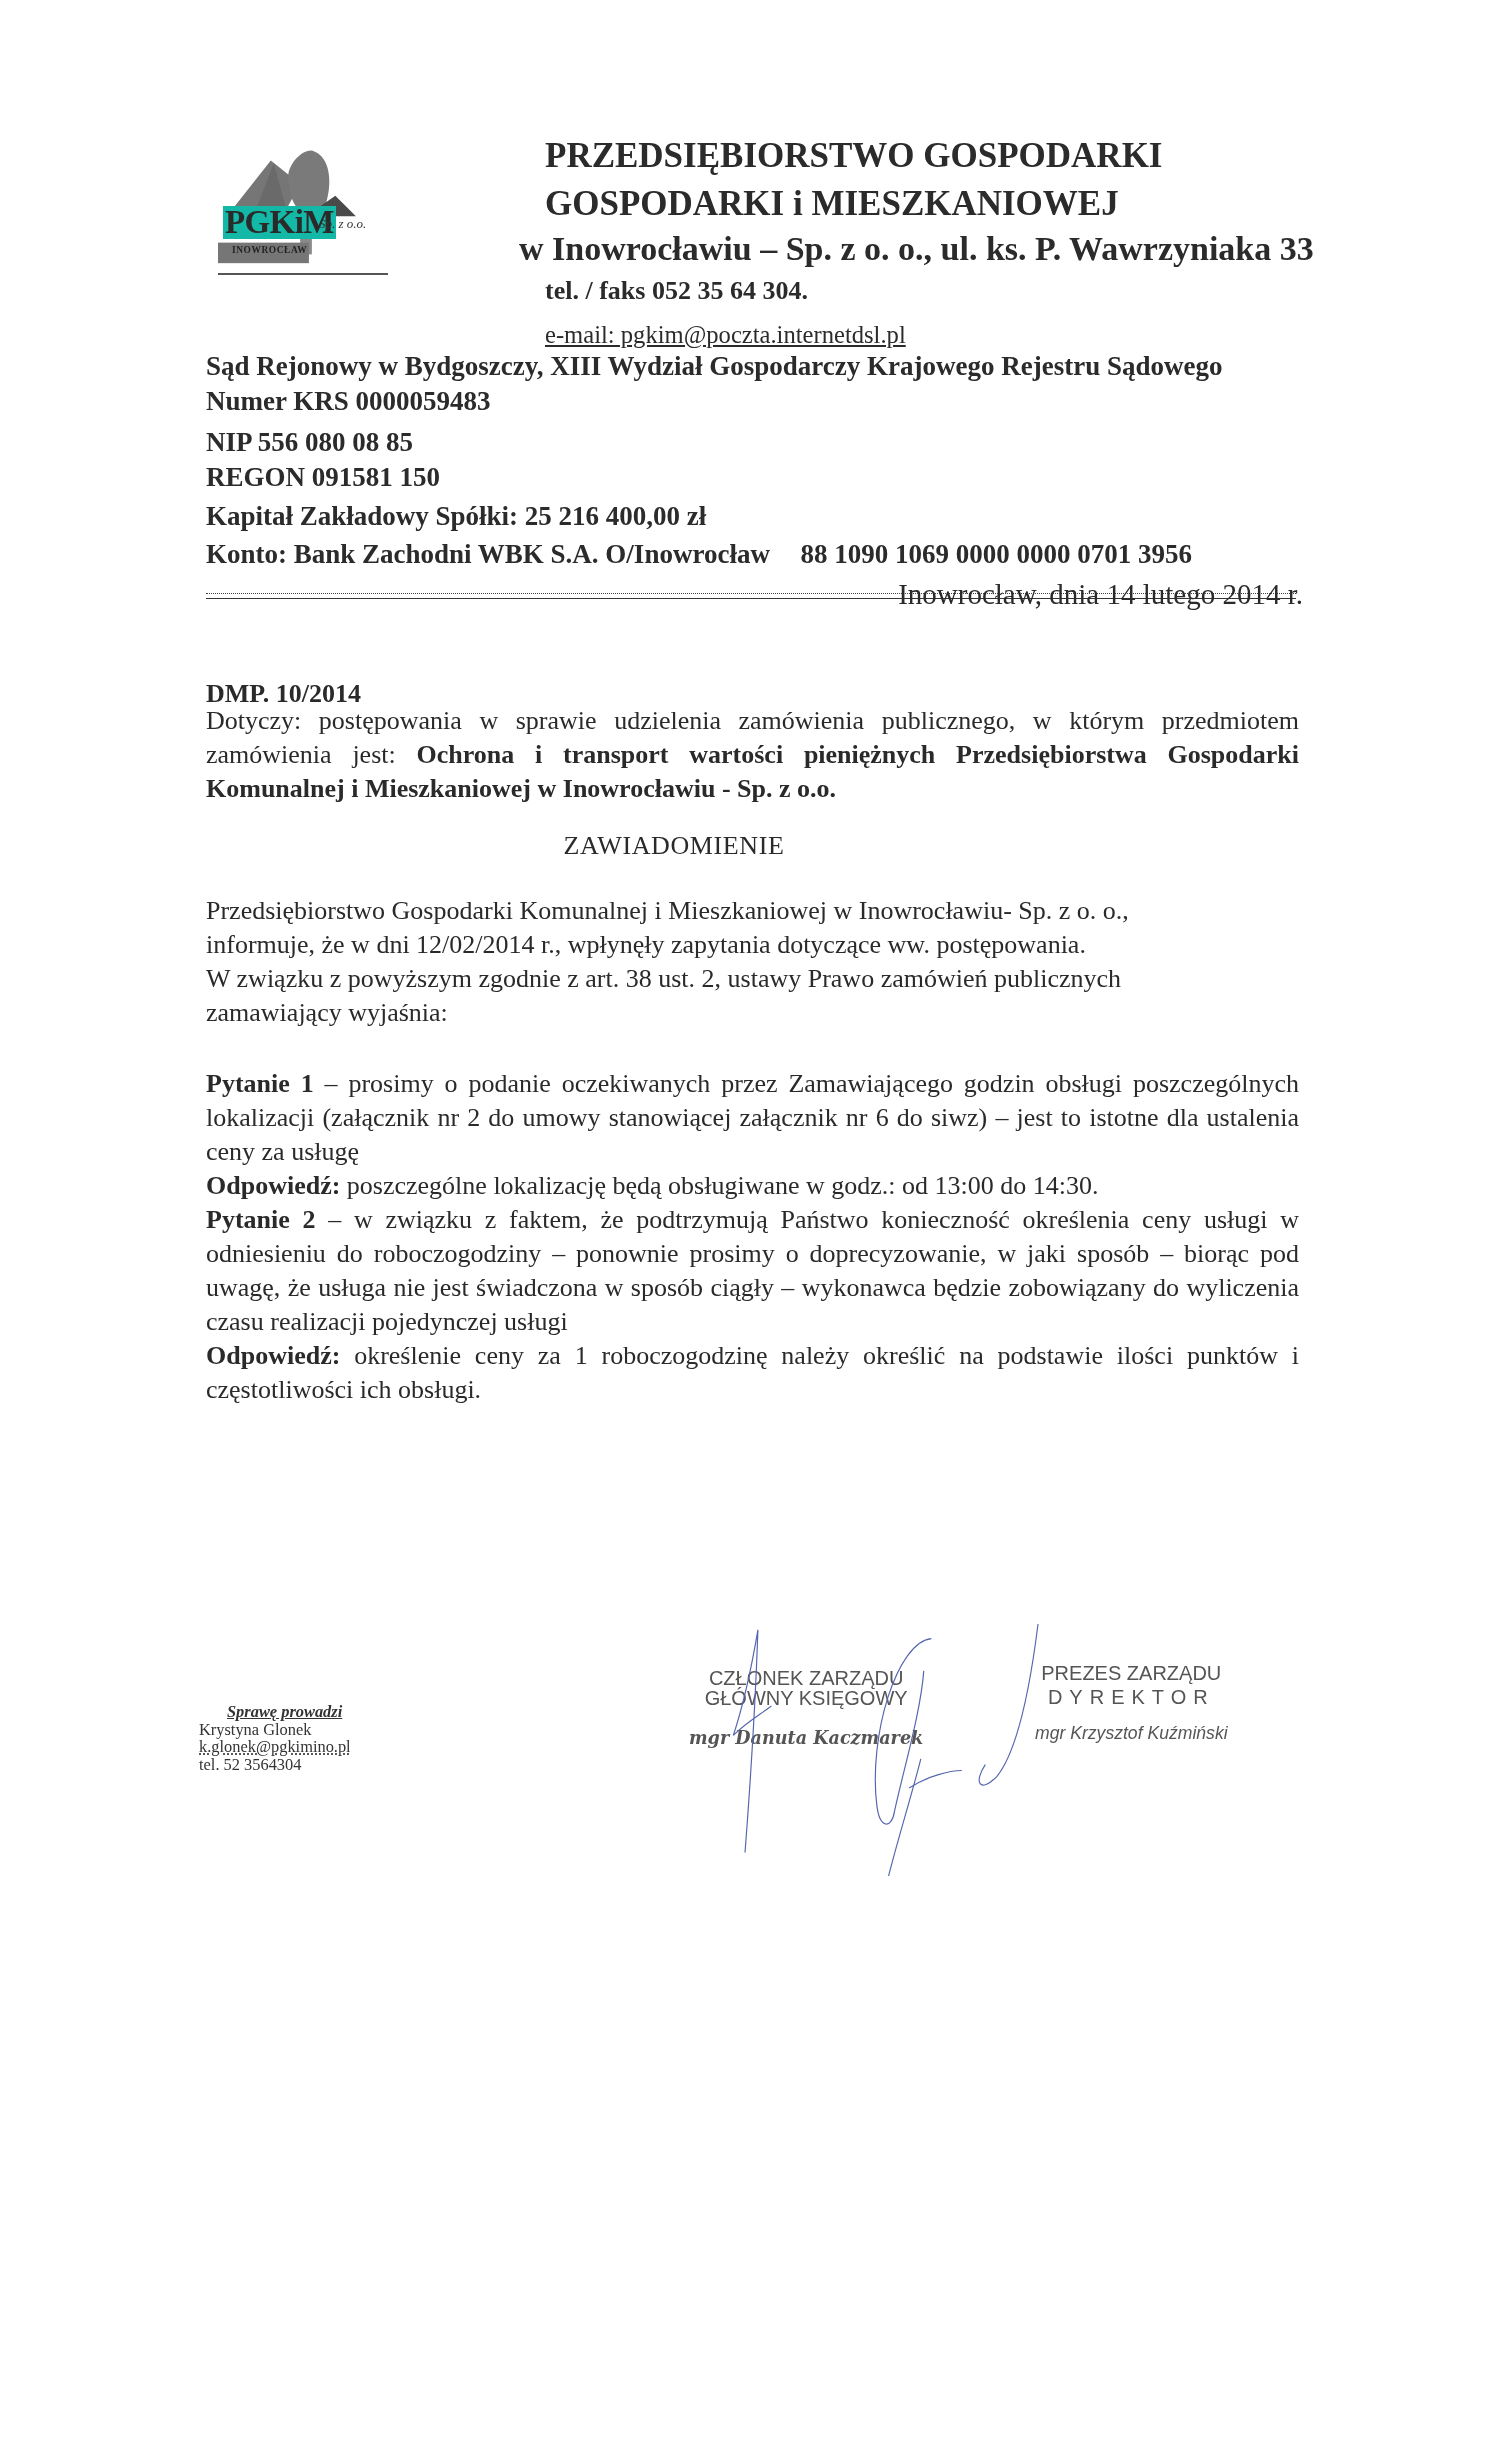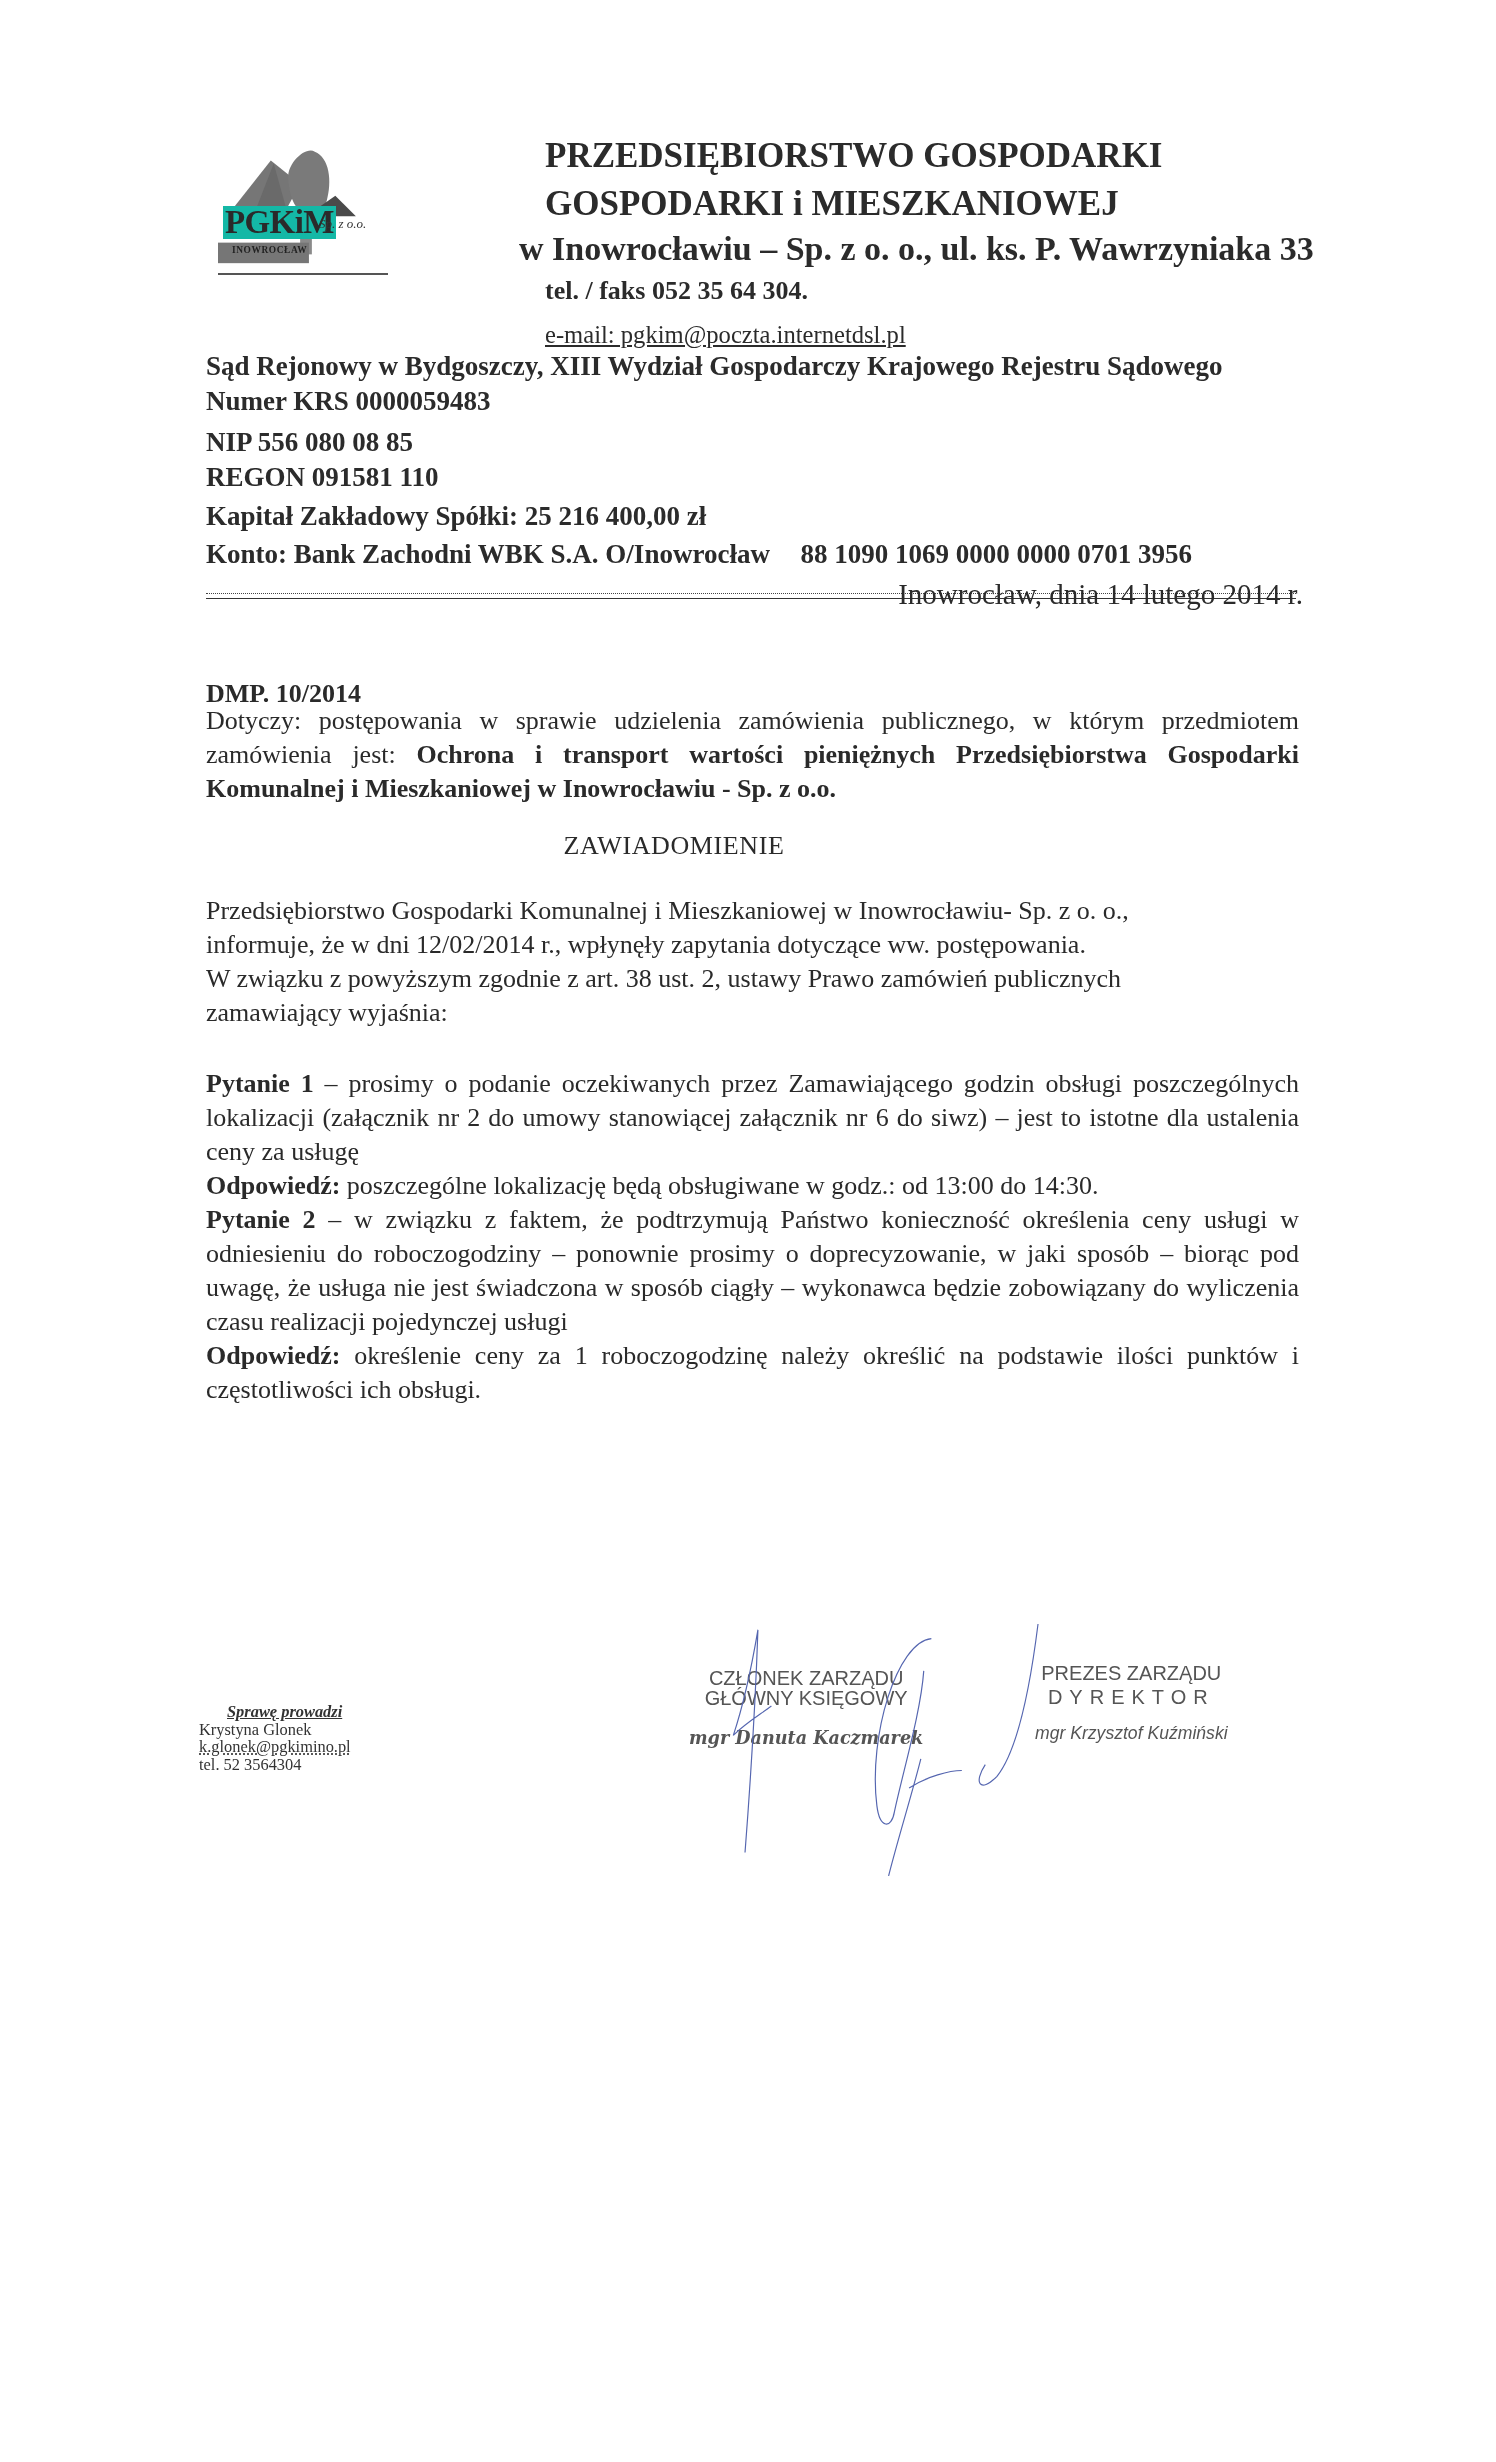--- a/index.html
+++ b/index.html
@@ -71,21 +71,21 @@
 
 <div id="h1" class="abs hdr">PRZEDSIĘBIORSTWO GOSPODARKI</div>
 <div id="h2" class="abs hdr">GOSPODARKI i MIESZKANIOWEJ</div>
 <div id="h3" class="abs hdr">w Inowrocławiu – Sp. z o. o., ul. ks. P. Wawrzyniaka 33</div>
 <div id="h4" class="abs hdr">tel. / faks 052 35 64 304.</div>
 <div id="h5" class="abs hdr">e-mail: pgkim@poczta.internetdsl.pl</div>
 
 <div id="r1" class="abs reg">Sąd Rejonowy w Bydgoszczy, XIII Wydział Gospodarczy Krajowego Rejestru Sądowego</div>
 <div id="r2" class="abs reg">Numer KRS 0000059483</div>
 <div id="r3" class="abs reg">NIP 556 080 08 85</div>
-<div id="r4" class="abs reg">REGON 091581 110</div>
+<div id="r4" class="abs reg">REGON 091581 150</div>
 <div id="r5" class="abs reg">Kapitał Zakładowy Spółki: 25 216 400,00 zł</div>
 <div id="r6" class="abs reg">
   <span>Konto: Bank Zachodni WBK S.A. O/Inowrocław</span><span class="acct">88 1090 1069 0000 0000 0701 3956</span>
 </div>
 <div id="dotline" class="abs"></div>
 
 <div id="date" class="abs">Inowrocław, dnia 14 lutego 2014 r.</div>
 <div id="ref" class="abs">DMP. 10/2014</div>
 
 <div id="subject" class="abs para">

